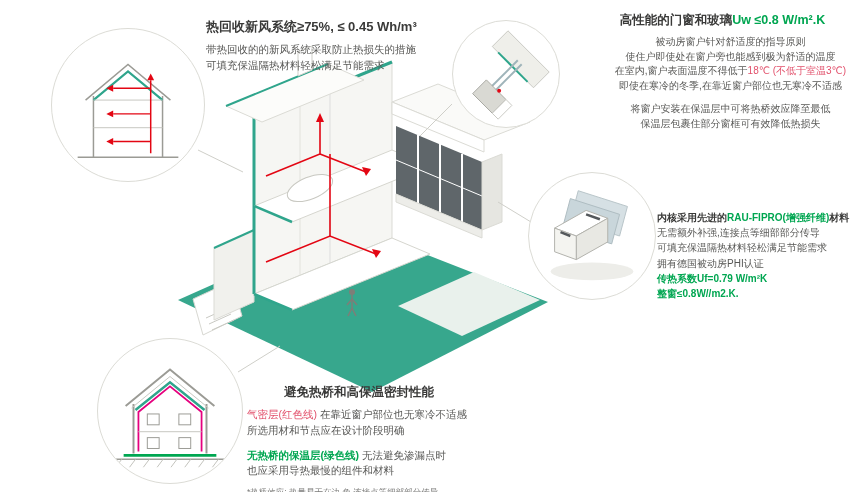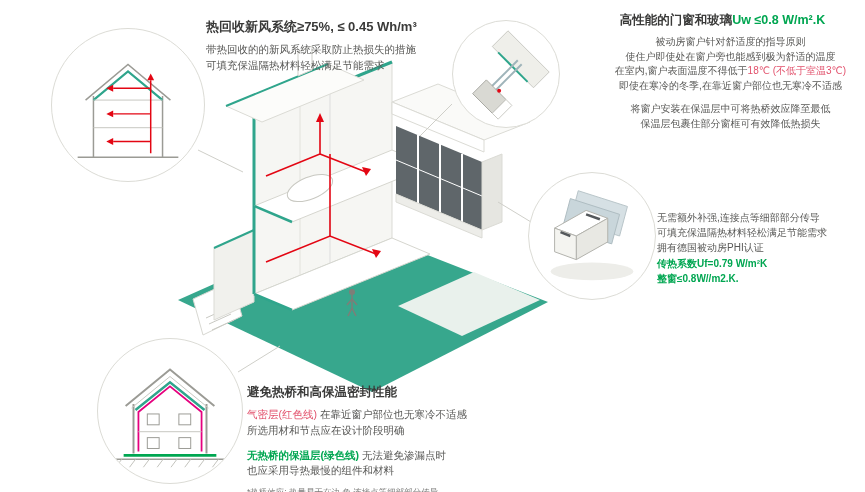--- a/index.html
+++ b/index.html
@@ -9,21 +9,21 @@
   .art { position:absolute; left:0; top:0; }
   .callout { position:absolute; background:#fff; border:1px solid #dcdcd6; border-radius:50%; overflow:hidden; }
   .callout svg { display:block; }
   .tb { position:absolute; }
   .title { font-weight:bold; font-size:13px; color:#3a3a39; }
   .tb .body { margin-top:6px; font-size:10.5px; line-height:1.5; color:#585856; }
   .tb2 .title { font-size:12.5px; }
   .tb2 .body { font-size:10px; line-height:1.45;margin-left:16px; }
   .tb3 { font-size:10px; line-height:1.52; color:#585856; width:205px; }
   .tb3 .lead { color:#3a3a39; font-weight:bold; }
-  .tb4 .title { font-size:12.5px; }
+  .tb4 .title { font-size:12.5px;margin-left:37px; }
   .gap { height:9px; }
   .green  { color:#00a651; font-weight:bold; }
   .greenlbl { color:#00a651;font-weight:bold; }
   .red    { color:#e2506b; }
   .fn { margin-top:7px; font-size:8.5px; color:#7a7a78; }
 </style>
 </head>
 <body>
 
 <div class="stage">
@@ -188,20 +188,21 @@
       <div>使住户即使处在窗户旁也能感到极为舒适的温度</div>
       <div><span>在室内,窗户表面温度不得低于</span><span class="red">18℃ (不低于室温3℃)</span></div>
       <div>即使在寒冷的冬季,在靠近窗户部位也无寒冷不适感</div>
       <div class="gap"></div>
       <div>将窗户安装在保温层中可将热桥效应降至最低</div>
       <div>保温层包裹住部分窗框可有效降低热损失</div>
     </div>
   </div>
 
   <div class="tb tb3" style="left:657px; top:210px;">
+    <div><span class="lead">内核采用先进的</span><span class="green">RAU-FIPRO(增强纤维)</span><span class="lead">材料</span></div>
     <div>无需额外补强,连接点等细部部分传导</div>
     <div>可填充保温隔热材料轻松满足节能需求</div>
     <div>拥有德国被动房PHI认证</div>
     <div class="green">传热系数Uf=0.79 W/m²K</div>
     <div class="green">整窗≤0.8W//m2.K.</div>
   </div>
 
   <div class="tb tb4" style="left:247px; top:384px; width:320px;">
     <div class="title">避免热桥和高保温密封性能</div>
     <div class="body">

